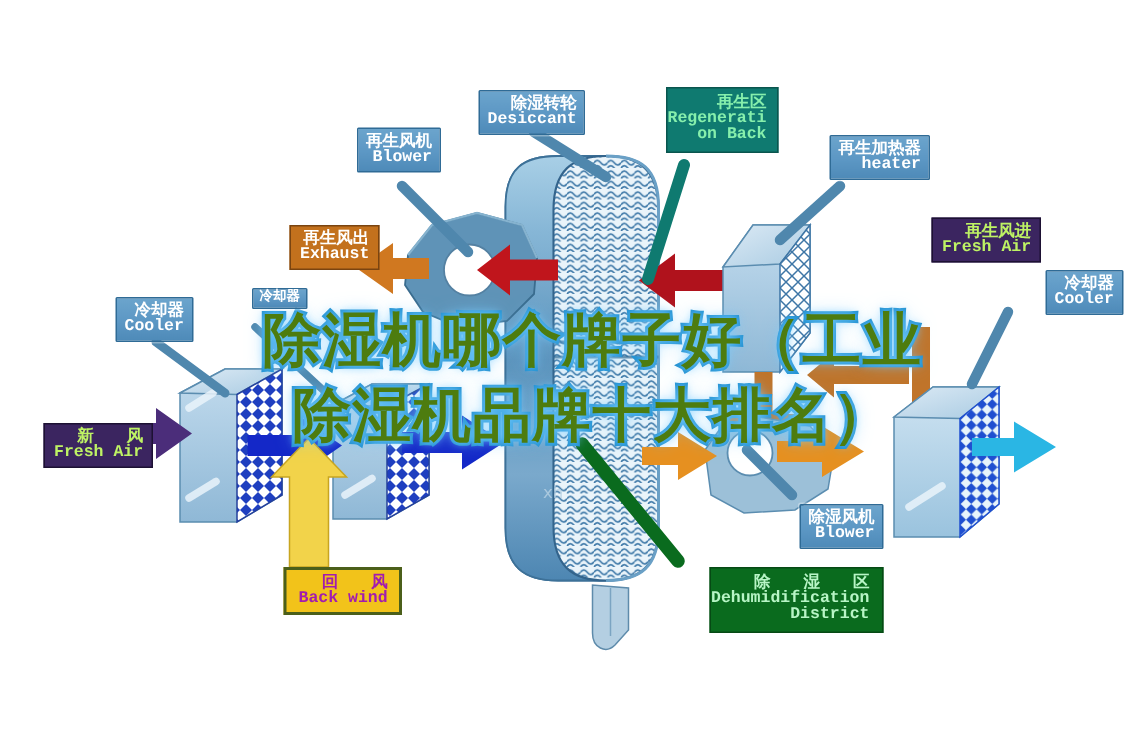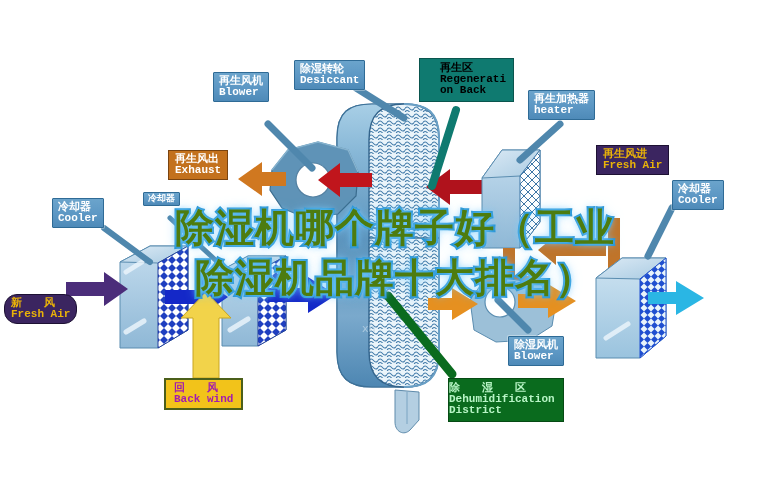--- a/index.html
+++ b/index.html
@@ -9,24 +9,25 @@
     font-family:"Liberation Sans", sans-serif;
     overflow:hidden;
   }
   #stage{position:relative;width:757px;height:488px;overflow:hidden;background:#fff;}
   #diagram{position:absolute;left:0;top:0;width:757px;height:488px;}
 
   
   .lbl{
     position:absolute;
     box-sizing:border-box;
-    text-align:left;
+    text-align:right;
     line-height:1.05;
     white-space:nowrap;
     letter-spacing:0px;
+    margin-left:25px;
   }
   .lbl .cn{
     display:block;
     font-family:"DejaVu Sans", sans-serif;
     font-weight:700;
     font-size:11px;
   }
   .lbl .en{
     display:block;
     font-family:Liberation Mono, monospace;
@@ -47,29 +48,29 @@
   .lbl-orange{
     background:#c3711d;
     border:1px solid #7a4410;
     color:#ffffff;
     padding:2px 6px 3px 6px;
   }
   
   .lbl-purple{
     background:#3b2560;
     border:1px solid #1d1133;
-    color:#eab308;
+    color:#bef264;
     padding:2px 6px 3px 6px;
   }
   
   .lbl-teal{
     background:#0f7a70;
     border:1px solid #0a554e;
-    color:#000000;
-    padding:3px 7px 4px 20px;
+    color:#86efac;
+    padding:3px 7px 4px 0;
   }
   
   .lbl-green{
     background:#0a6b1e;
     border:1px solid #064a14;
     color:#b8f5c6;
     padding:3px 8px 4px 0;
   }
   
   .lbl-cyan{
@@ -304,21 +305,21 @@
 
       <path d="M452 374 L388 296" stroke="#0a6b1e" stroke-width="9" fill="none"></path>
     </g>
   </svg>
 
   <div id="headline">
     <span class="line">除湿机哪个牌子好（工业</span>
     <span class="line">除湿机品牌十大排名）</span>
   </div>
 
-  <div class="lbl lbl-blue" style="left:213px;top:72px;">
+  <div class="lbl lbl-blue" style="left:213px;top:85px;">
     <span class="cn">再生风机</span>
     <span class="en">Blower</span>
   </div>
 
   <div class="lbl lbl-blue" style="left:294px;top:60px;">
     <span class="cn">除湿转轮</span>
     <span class="en">Desiccant</span>
   </div>
 
   <div class="lbl lbl-teal" style="left:419px;top:58px;">
@@ -349,21 +350,21 @@
 
   <div class="lbl lbl-blue" style="left:143px;top:192px;font-size:9px;padding:1px 4px 2px 4px;">
     <span class="cn" style="font-size:9px;">冷却器</span>
   </div>
 
   <div class="lbl lbl-blue" style="left:672px;top:180px;">
     <span class="cn">冷却器</span>
     <span class="en">Cooler</span>
   </div>
 
-  <div class="lbl lbl-purple" style="left:4px;top:294px;border-radius:13px;">
+  <div class="lbl lbl-purple" style="left:4px;top:282px;">
     <span class="cn">新　　风</span>
     <span class="en">Fresh Air</span>
   </div>
 
   <div class="lbl lbl-yellow" style="left:164px;top:378px;">
     <span class="cn">回　　风</span>
     <span class="en">Back wind</span>
   </div>
 
   <div class="lbl lbl-blue" style="left:508px;top:336px;">

